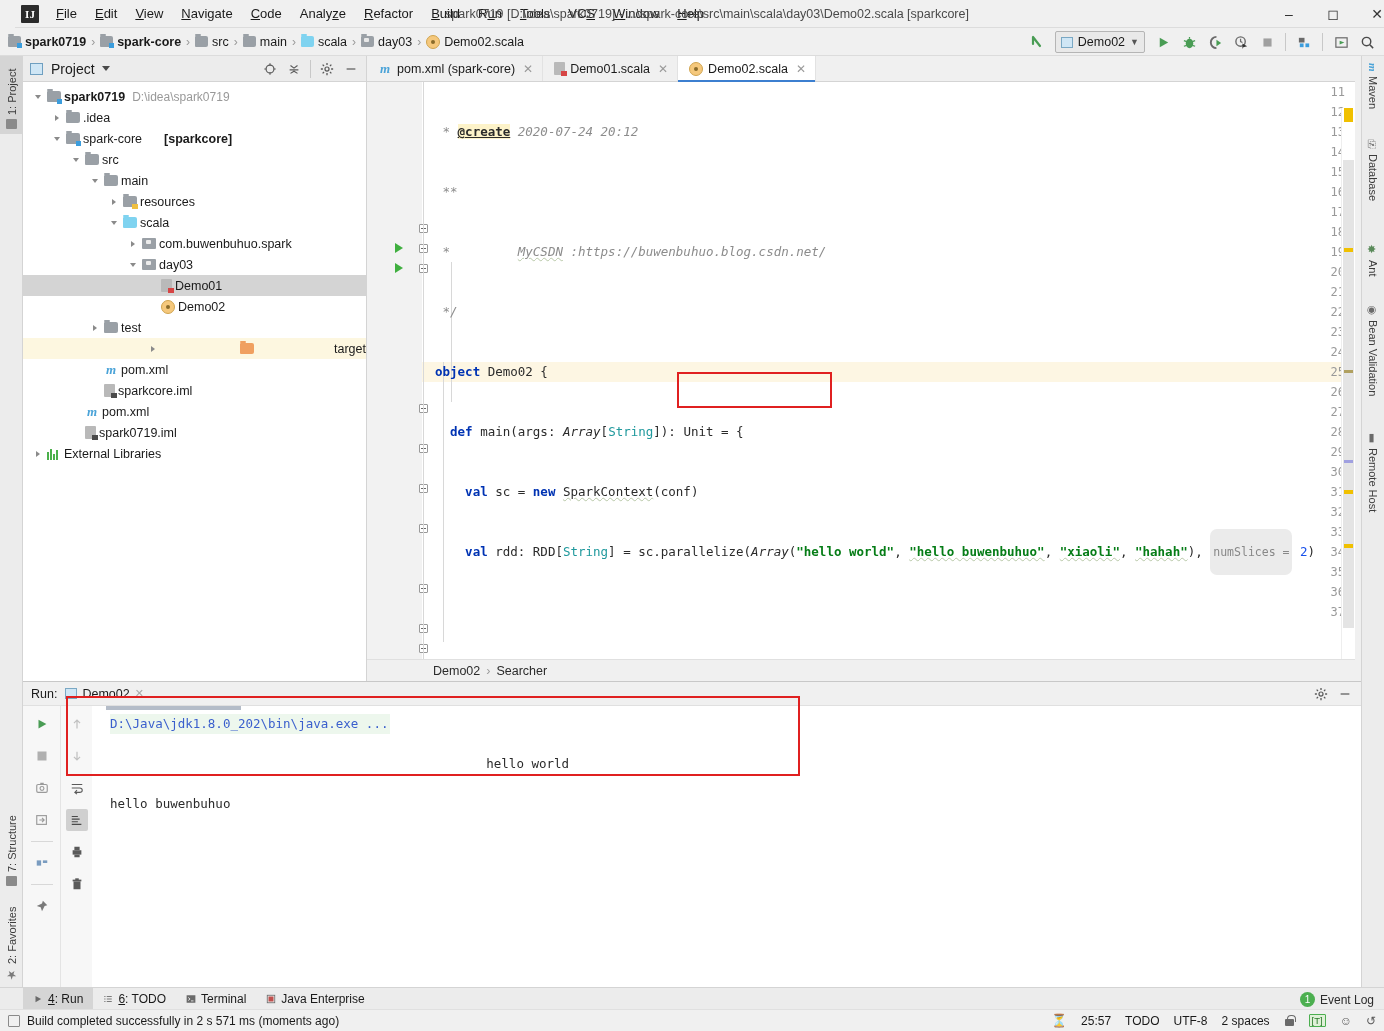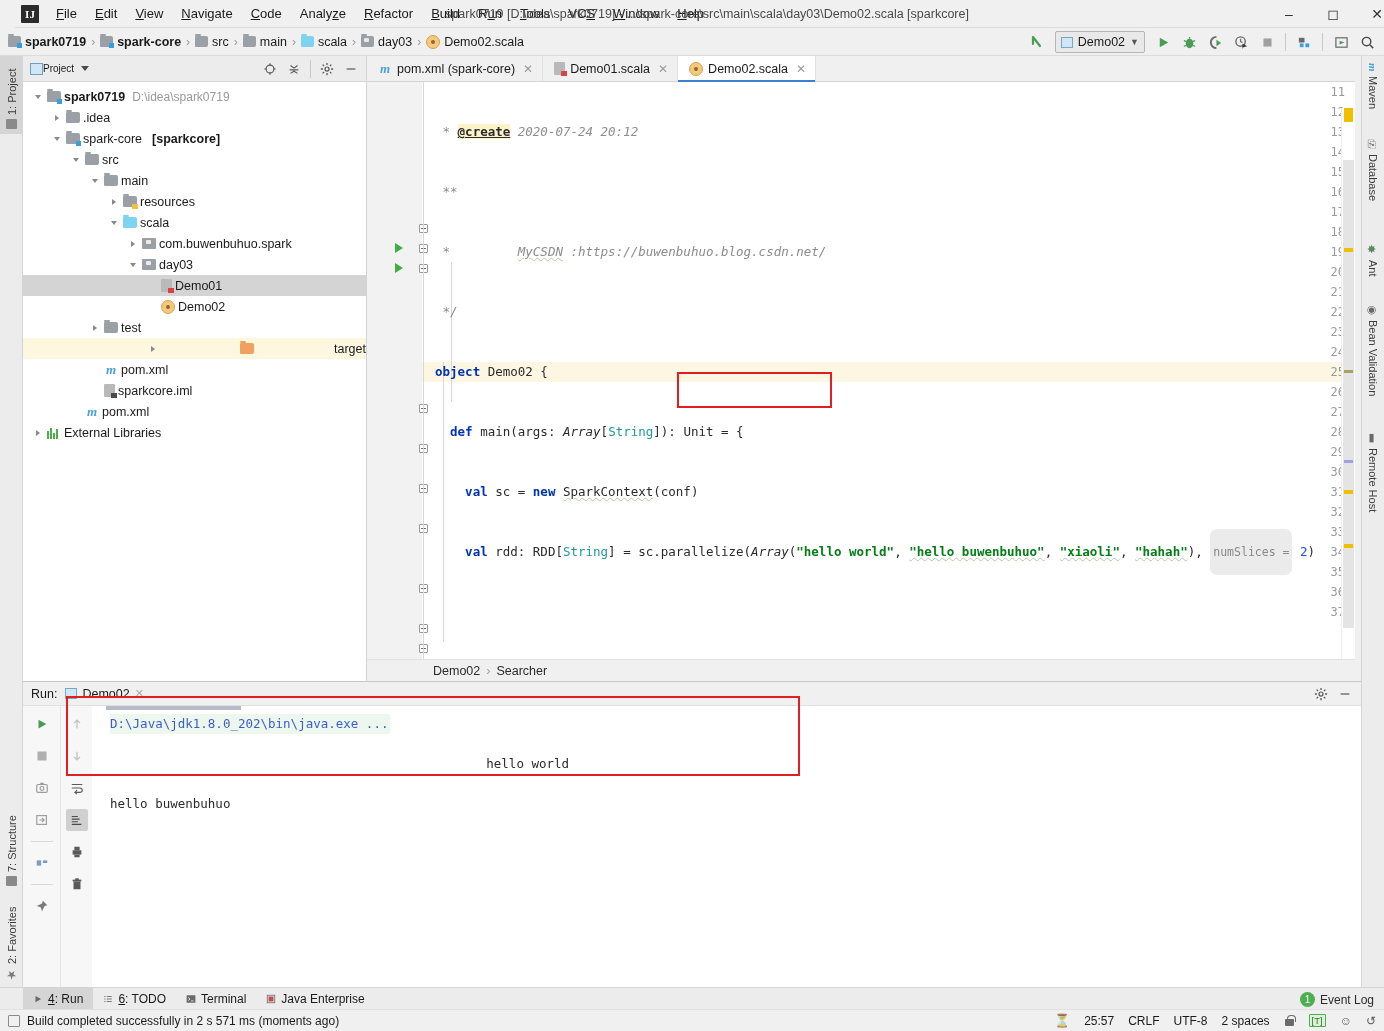--- a/index.html
+++ b/index.html
@@ -91,21 +91,21 @@
 
   
   .proj-panel{
     position:absolute;left:23px;top:56px;width:344px;height:625px;background:#fff;
     border-right:1px solid #d4d4d4;
   }
   .proj-head{
     height:26px;background:#ececec;border-bottom:1px solid #d4d4d4;
     display:flex;align-items:center;padding:0 4px;
   }
-  .proj-head .label{font-size:10px;color:#1a1a1a;margin-left:0;}
+  .proj-head .label{font-size:14px;color:#1a1a1a;margin-left:8px;}
   .proj-ic{width:13px;height:12px;background:#cfe6f5;border:1px solid #6f9fc0;margin-left:3px;}
   .caret-dn{width:0;height:0;border-left:4px solid transparent;border-right:4px solid transparent;border-top:5px solid #4a4a4a;margin-left:7px;}
   .proj-head-right{margin-left:auto;display:flex;align-items:center;gap:2px;}
   .ph-ic{width:22px;height:22px;display:flex;align-items:center;justify-content:center;color:#5a5a5a;}
   .tree{padding:4px 0 0 0;font-size:12.5px;color:#1a1a1a;background:#fff;height:599px;overflow:hidden;}
   .trow{height:21px;display:flex;align-items:center;white-space:nowrap;padding-left:0px;}
   .trow.sel{background:#d4d4d4;}
   .trow.hl{background:#fdf7e0;justify-content:space-between;}
   .arrow{width:14px;flex:none;display:flex;align-items:center;justify-content:center;color:#787878;font-size:10px;}
   .arrow.r:after{content:"";border-left:4px solid #8a8a8a;border-top:3.5px solid transparent;border-bottom:3.5px solid transparent;}
@@ -460,21 +460,21 @@
           <span style="display:inline-block;width:27px;flex:none;"></span>
           <span class="arrow r"></span>
           <span class="ic folder"></span>
           <span class="tlabel">.idea</span>
         </div>
         <div class="trow">
           <span style="display:inline-block;width:27px;flex:none;"></span>
           <span class="arrow d"></span>
           <span class="ic folder mod"></span>
           <span class="tlabel">spark-core</span>
-          <span class="tlabel b" style="margin-left:10px;">[sparkcore]</span>
+          <span class="tlabel b" style="margin-left:22px;">[sparkcore]</span>
         </div>
         <div class="trow">
           <span style="display:inline-block;width:46px;flex:none;"></span>
           <span class="arrow d"></span>
           <span class="ic folder"></span>
           <span class="tlabel">src</span>
         </div>
         <div class="trow">
           <span style="display:inline-block;width:65px;flex:none;"></span>
           <span class="arrow d"></span>
@@ -539,20 +539,26 @@
           <span style="display:inline-block;width:65px;flex:none;"></span>
           <span class="arrow"></span>
           <span class="ic iml"></span>
           <span class="tlabel">sparkcore.iml</span>
         </div>
         <div class="trow">
           <span style="display:inline-block;width:46px;flex:none;"></span>
           <span class="arrow"></span>
           <span class="ic mvn">m</span>
           <span class="tlabel">pom.xml</span>
+        </div>
+        <div class="trow">
+          <span style="display:inline-block;width:46px;flex:none;"></span>
+          <span class="arrow"></span>
+          <span class="ic iml"></span>
+          <span class="tlabel">spark0719.iml</span>
         </div>
         <div class="trow">
           <span style="display:inline-block;width:8px;flex:none;"></span>
           <span class="arrow r"></span>
           <span class="ic lib">
             <i style="height:8px"></i>
             <i style="height:11px"></i>
             <i style="height:6px"></i>
             <i style="height:10px"></i>
           </span>
@@ -853,21 +859,21 @@
     <span class="evbadge">1</span>
     <span>Event Log</span>
   </div>
 
   <div class="statusbar">
     <span class="sb-ic"></span>
     <span>Build completed successfully in 2 s 571 ms (moments ago)</span>
     <div class="status-right">
       <span style="color:#9a9a9a;font-size:13px;">⏳</span>
       <span>25:57</span>
-      <span>CRLF</span>
+      <span>TODO</span>
       <span>UTF-8</span>
       <span>2 spaces</span>
       <span class="lockic"></span>
       <span class="tbadge">[T]</span>
       <span style="color:#5a5a5a;font-size:12px;">☺</span>
       <span style="color:#5a5a5a;font-size:12px;">↺</span>
     </div>
   </div>
 
 </div>

